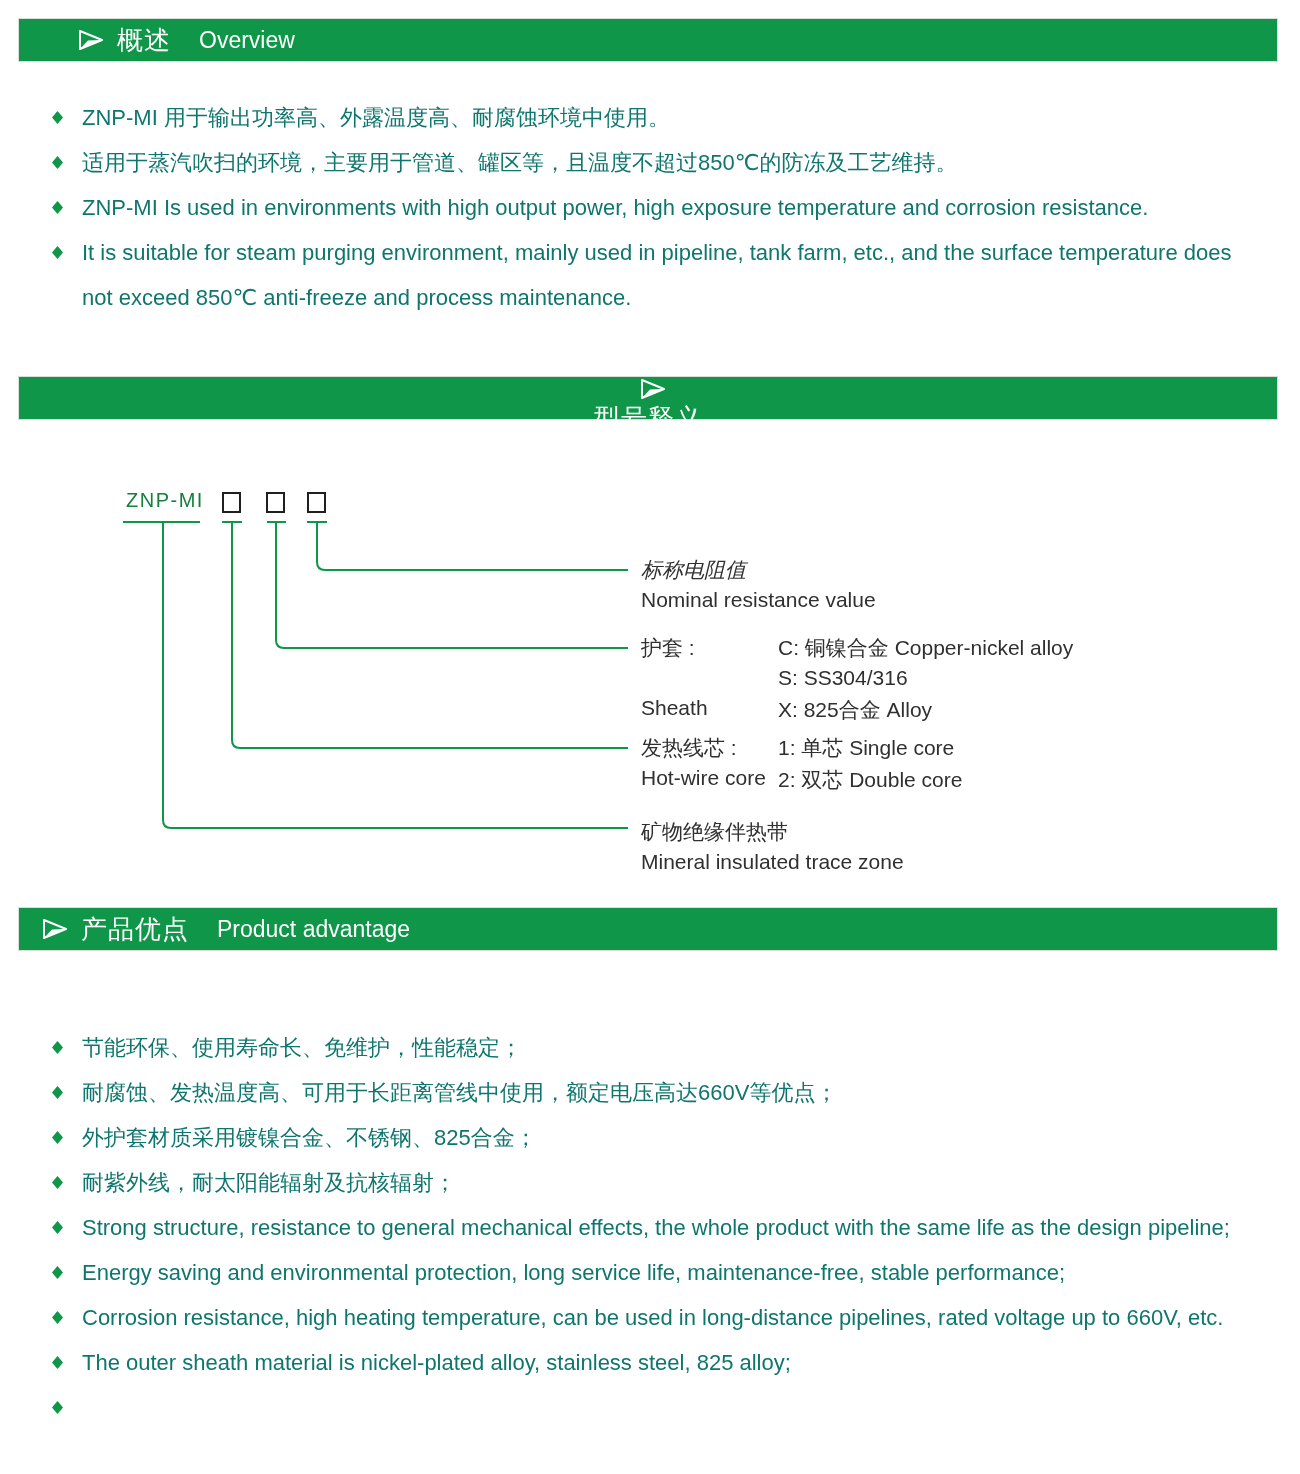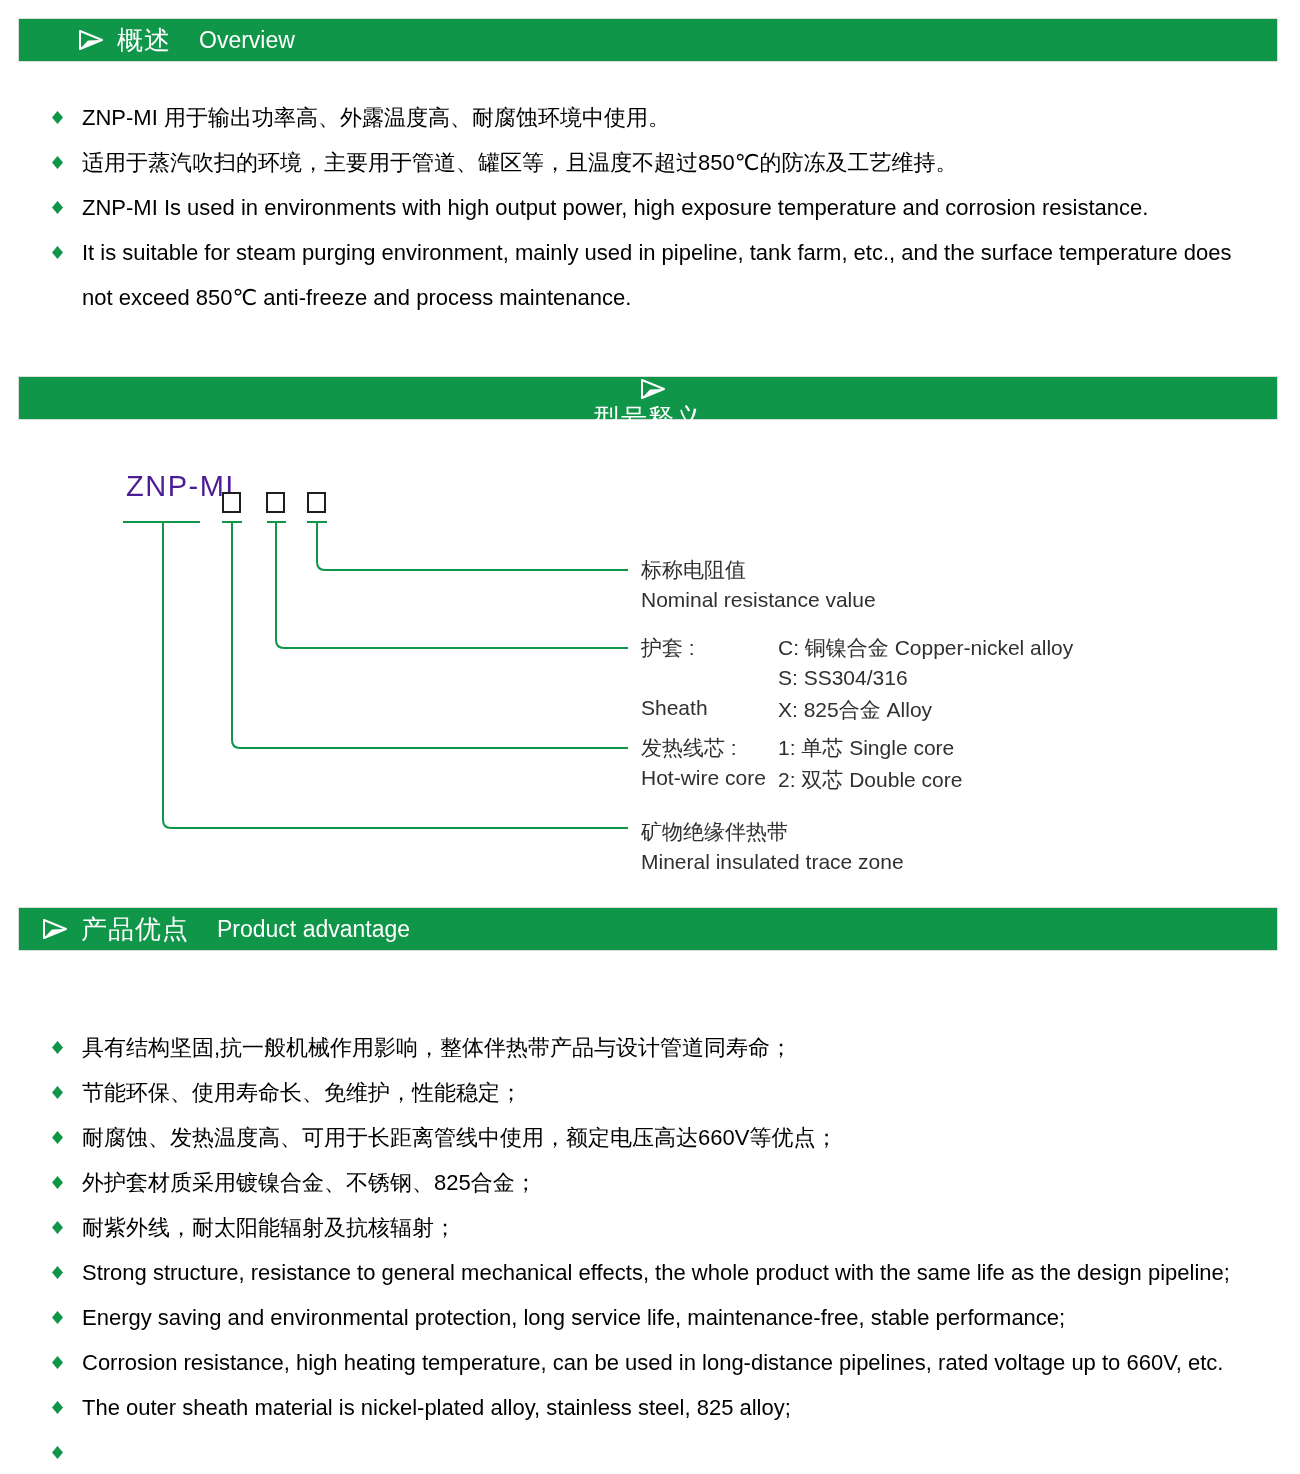--- a/index.html
+++ b/index.html
@@ -18,41 +18,41 @@
   .bar-advantage{top:907px;}
   .bar-icon{margin-left:22px;margin-right:12px;display:flex;align-items:center;}
   .bar-zh{color:#ffffff;font-size:26px;letter-spacing:1px;}
   .bar-en{color:#ffffff;font-size:23px;margin-left:28px;}
   
   .bullet-list{position:absolute;left:52px;width:1212px;}
   .list-overview{top:95px;}
   .list-advantage{top:1025px;}
   .bullet-row{
     position:relative;padding-left:30px;font-size:22px;line-height:45px;
-    color:#000000;white-space:nowrap;
+    color:#0f766e;white-space:nowrap;
   }
   .bullet-row.wrap{white-space:normal;}
   .diamond{
     position:absolute;left:0;top:16px;width:11px;height:13px;background:#0f9648;
     clip-path:polygon(50% 0,100% 50%,50% 100%,0 50%);
   }
   
   .model-diagram{position:absolute;left:0;top:470px;width:1300px;height:430px;}
   .model-code{
-    position:absolute;left:126px;top:0;font-size:29px;letter-spacing:1.5px;color:#4c1d95;
+    position:absolute;left:126px;top:19px;font-size:20px;letter-spacing:1.5px;color:#15803d;
   }
   .model-box{
     position:absolute;top:22px;width:15px;height:17px;border:2px solid #1f1f1f;background:#ffffff;
   }
   .box-1{left:222px;} .box-2{left:266px;} .box-3{left:307px;}
   .diagram-svg{position:absolute;left:0;top:0;}
   .diag-label{position:absolute;font-size:21px;color:#303030;white-space:nowrap;}
   .col-zh{left:641px;}
   .col-opt{left:778px;}
-  .y-nom-zh{top:86px;}  .y-nom-en{top:118px;}
+  .y-nom-zh{top:86px;font-style:italic;}  .y-nom-en{top:118px;}
   .y-sh-zh{top:164px;}  .y-sh-en{top:196px;margin-top:30px;}
   .y-sh-c{top:164px;}   .y-sh-s{top:196px;}   .y-sh-x{top:226px;}
   .y-co-zh{top:264px;}  .y-co-en{top:296px;}
   .y-co-1{top:264px;}   .y-co-2{top:296px;}
   .y-mi-zh{top:348px;}  .y-mi-en{top:380px;}
 </style>
 </head>
 <body>
 
 <div class="page">
@@ -142,24 +142,20 @@
         <path d="M3 21 L25 12 L11 12.5 Z" fill="#ffffff"></path>
       </svg>
     </span>
     <span class="bar-zh">产品优点</span>
     <span class="bar-en">Product advantage</span>
   </div>
 
   <div class="bullet-list list-advantage">
     <div class="bullet-row">
       <span class="diamond"></span>
-      <span>具有结构坚固,抗一般机械作用影响，整体伴热带产品与设计管道同寿命；</span>
-    </div>
-    <div class="bullet-row">
-      <span class="diamond"></span>
       <span>节能环保、使用寿命长、免维护，性能稳定；</span>
     </div>
     <div class="bullet-row">
       <span class="diamond"></span>
       <span>耐腐蚀、发热温度高、可用于长距离管线中使用，额定电压高达660V等优点；</span>
     </div>
     <div class="bullet-row">
       <span class="diamond"></span>
       <span>外护套材质采用镀镍合金、不锈钢、825合金；</span>
     </div>

